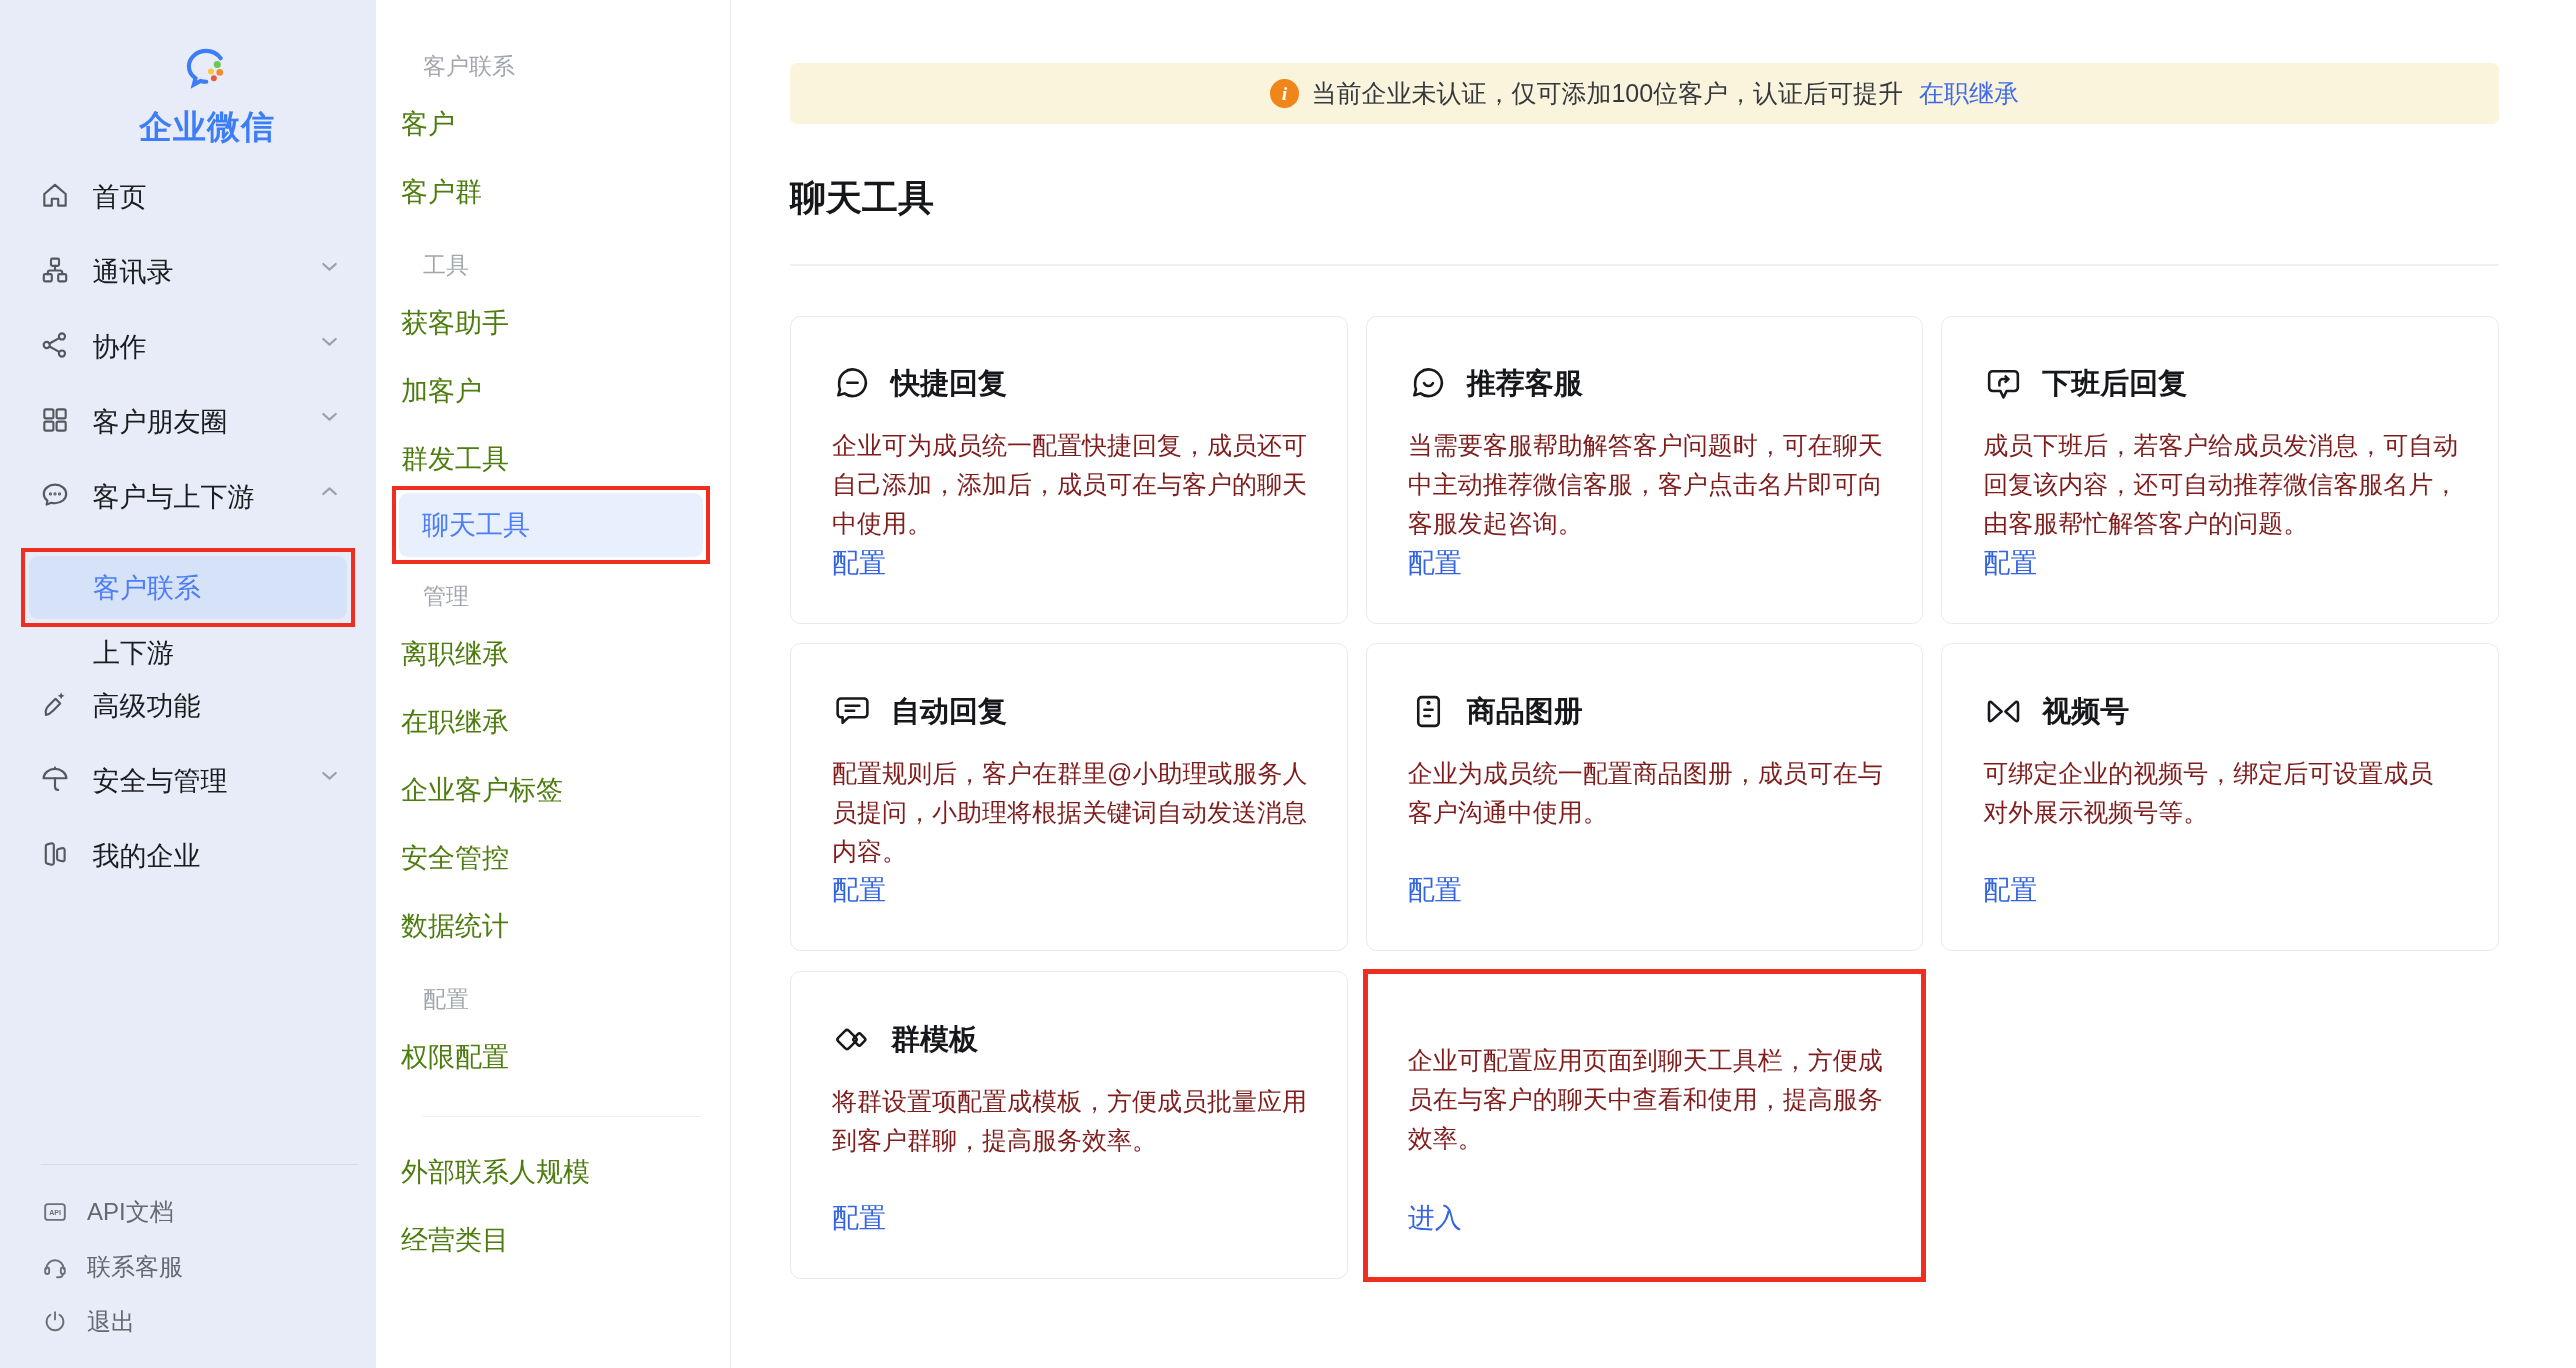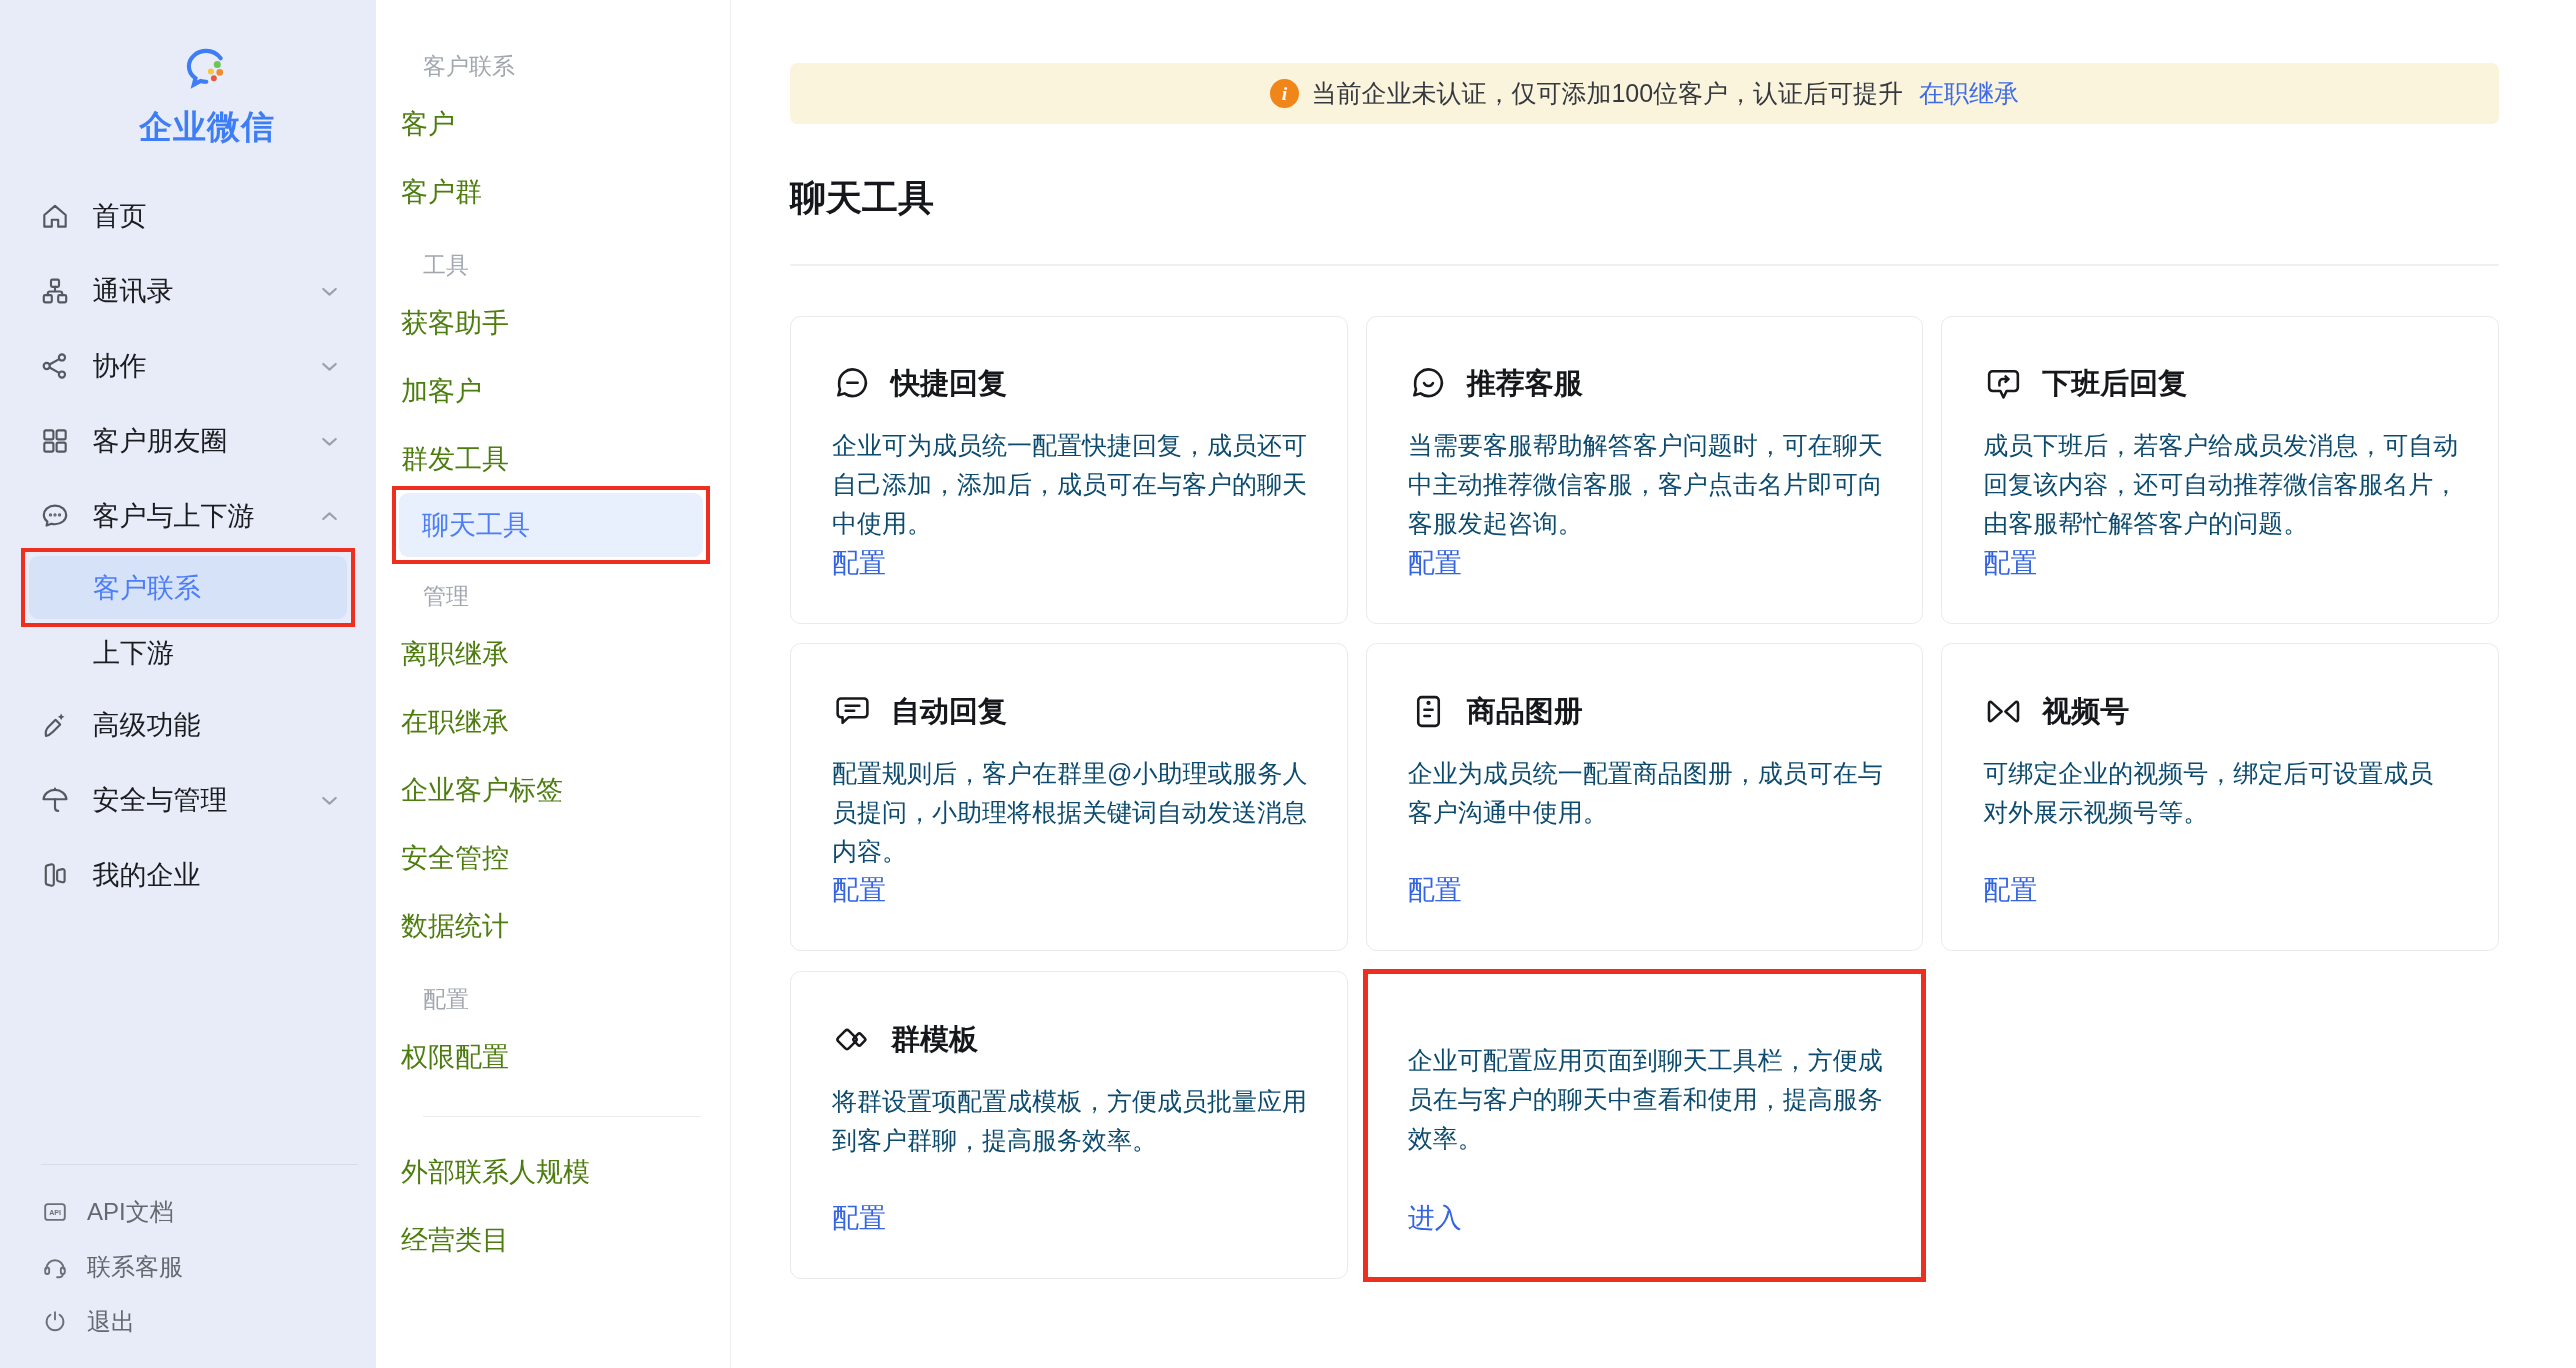--- a/index.html
+++ b/index.html
@@ -12,21 +12,21 @@
 
   
   .sidebar {
     width:376px; flex-shrink:0; background:#e7ecf8;
     display:flex; flex-direction:column; position:relative;
   }
   .logo { display:flex; align-items:center; gap:12.5px; padding:45px 0 0 38px;flex-direction:column; }
   .logo-text { color:#3d7df6; font-size:33px; font-weight:bold; letter-spacing:0.9px; }
   .nav { margin-top:29px; }
   .nav-item {
-    height:75px; display:flex; align-items:center;
+    height:75px; display:flex; 
     padding:0 34px 0 39px; font-size:27px; color:#1a1c1f; cursor:pointer;
   }
   .nav-item .nicon { width:32px; height:32px; margin-right:21.5px; color:#54585f; flex-shrink:0; }
   .nav-item .chevron { margin-left:auto; width:25px; height:25px; color:#9aa0a8; }
   .nav-sub {
     height:63px; margin:2.7px 29px; border-radius:9px;
     display:flex; align-items:center; padding-left:64px;
     font-size:27px; color:#1a1c1f; cursor:pointer; position:relative;
   }
   .nav-sub.selected { background:#d5e2f8; color:#4d7df7; }
@@ -87,21 +87,21 @@
   }
   .card {
     background:#ffffff; border:1.8px solid #e8eaed; border-radius:10.7px;
     height:308px; padding:47px 39px 42px 41px;
     display:flex; flex-direction:column; position:relative;
   }
   .card.annotated::after { inset:-3.6px; border-width:5.4px; }
   .card-head { display:flex; align-items:center; gap:18px; }
   .card-icon { width:41px; height:41px; color:#17191c; flex-shrink:0; }
   .card-title { font-size:29px; font-weight:600; color:#15171a; }
-  .card-desc { margin-top:21.5px; font-size:25px; line-height:39px; color:#0c4a6e; }
+  .card-desc { margin-top:21.5px; font-size:25px; line-height:39px; color:#7f1d1d; }
   .card-action { margin-top:auto; font-size:27px; color:#3464e0; cursor:pointer; }
   svg { display:block; }
 </style>
 </head>
 <body>
 
 <div class="layout">
 
   <aside class="sidebar">
     <div class="logo">

